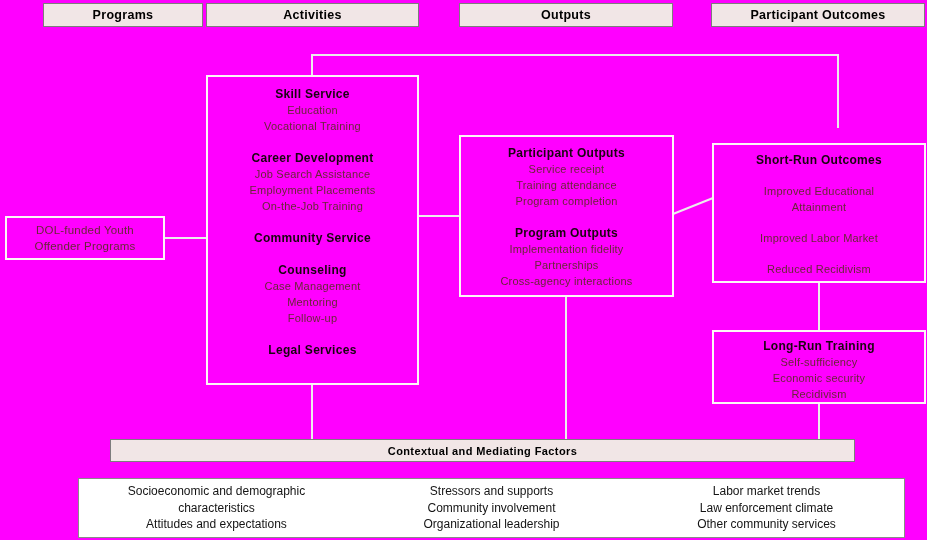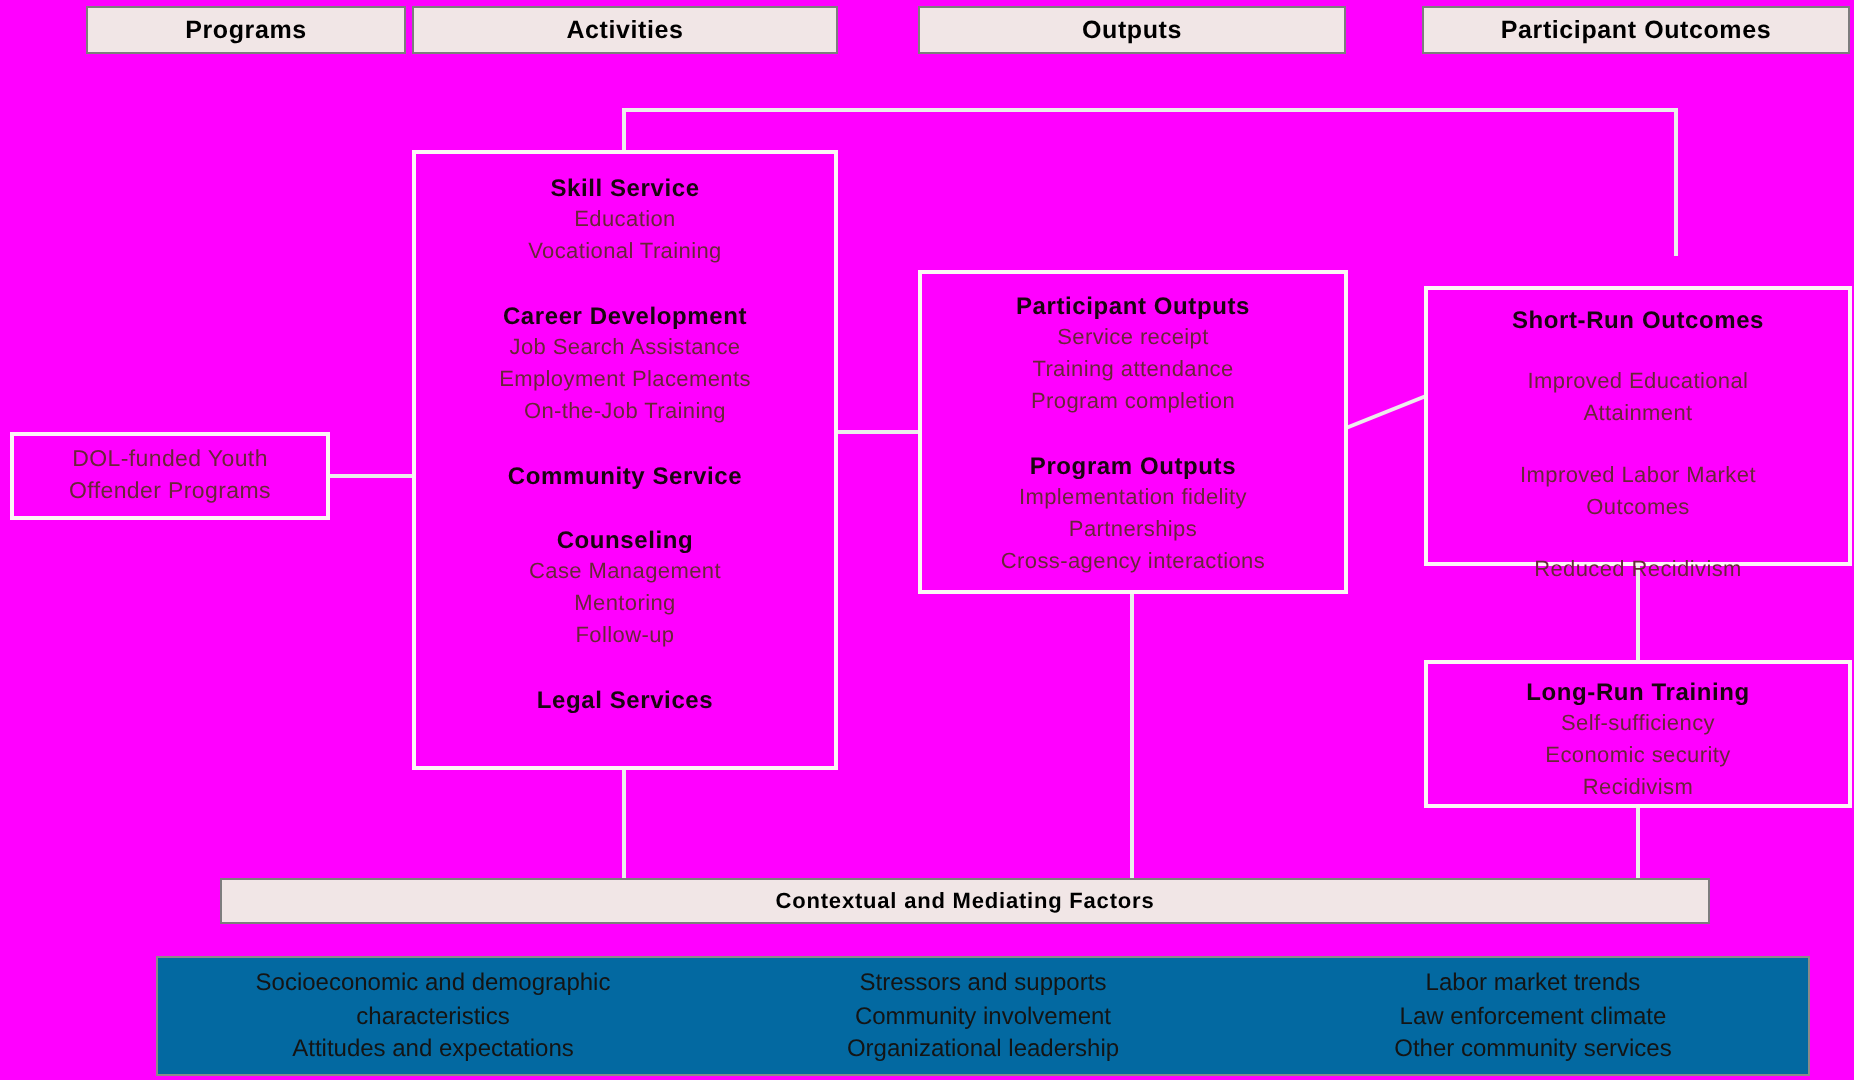--- a/index.html
+++ b/index.html
@@ -45,21 +45,21 @@
   .bar {
     position:absolute; left:110px; top:439px; width:745px; height:23px;
     background:var(--header-fill,#f1e6e6);
     border:1px solid var(--header-border,#7d7d7d);
     display:flex; align-items:center; justify-content:center;
     font-size:11px; font-weight:bold; color:#000; letter-spacing:0.4px;
   }
 
   .context-box {
     position:absolute; left:78px; top:478px; width:827px; height:60px;
-    background:#0369a1; border:1px solid var(--context-border,#8a8a8a);
+    background:#ffffff; border:1px solid var(--context-border,#8a8a8a);
     display:flex; align-items:center;
     color:var(--context-text,#141414); font-size:12px; line-height:16.5px;
   }
   .context-col { flex:1; text-align:center; }
 </style>
 </head>
 <body>
 
 <div class="stage">
 
@@ -134,21 +134,20 @@
   </div>
 
   <div class="mbox" id="box-shortrun">
     <div class="sec-title">Short-Run Outcomes</div>
     <div class="group">
       <div>Improved Educational</div>
       <div>Attainment</div>
     </div>
     <div class="group">
       <div>Improved Labor Market</div>
-      <div>Outcomes</div>
     </div>
     <div class="group">
       <div>Reduced Recidivism</div>
     </div>
   </div>
 
   <div class="mbox" id="box-longrun">
     <div class="sec-title">Long-Run Training</div>
     <div>Self-sufficiency</div>
     <div>Economic security</div>

